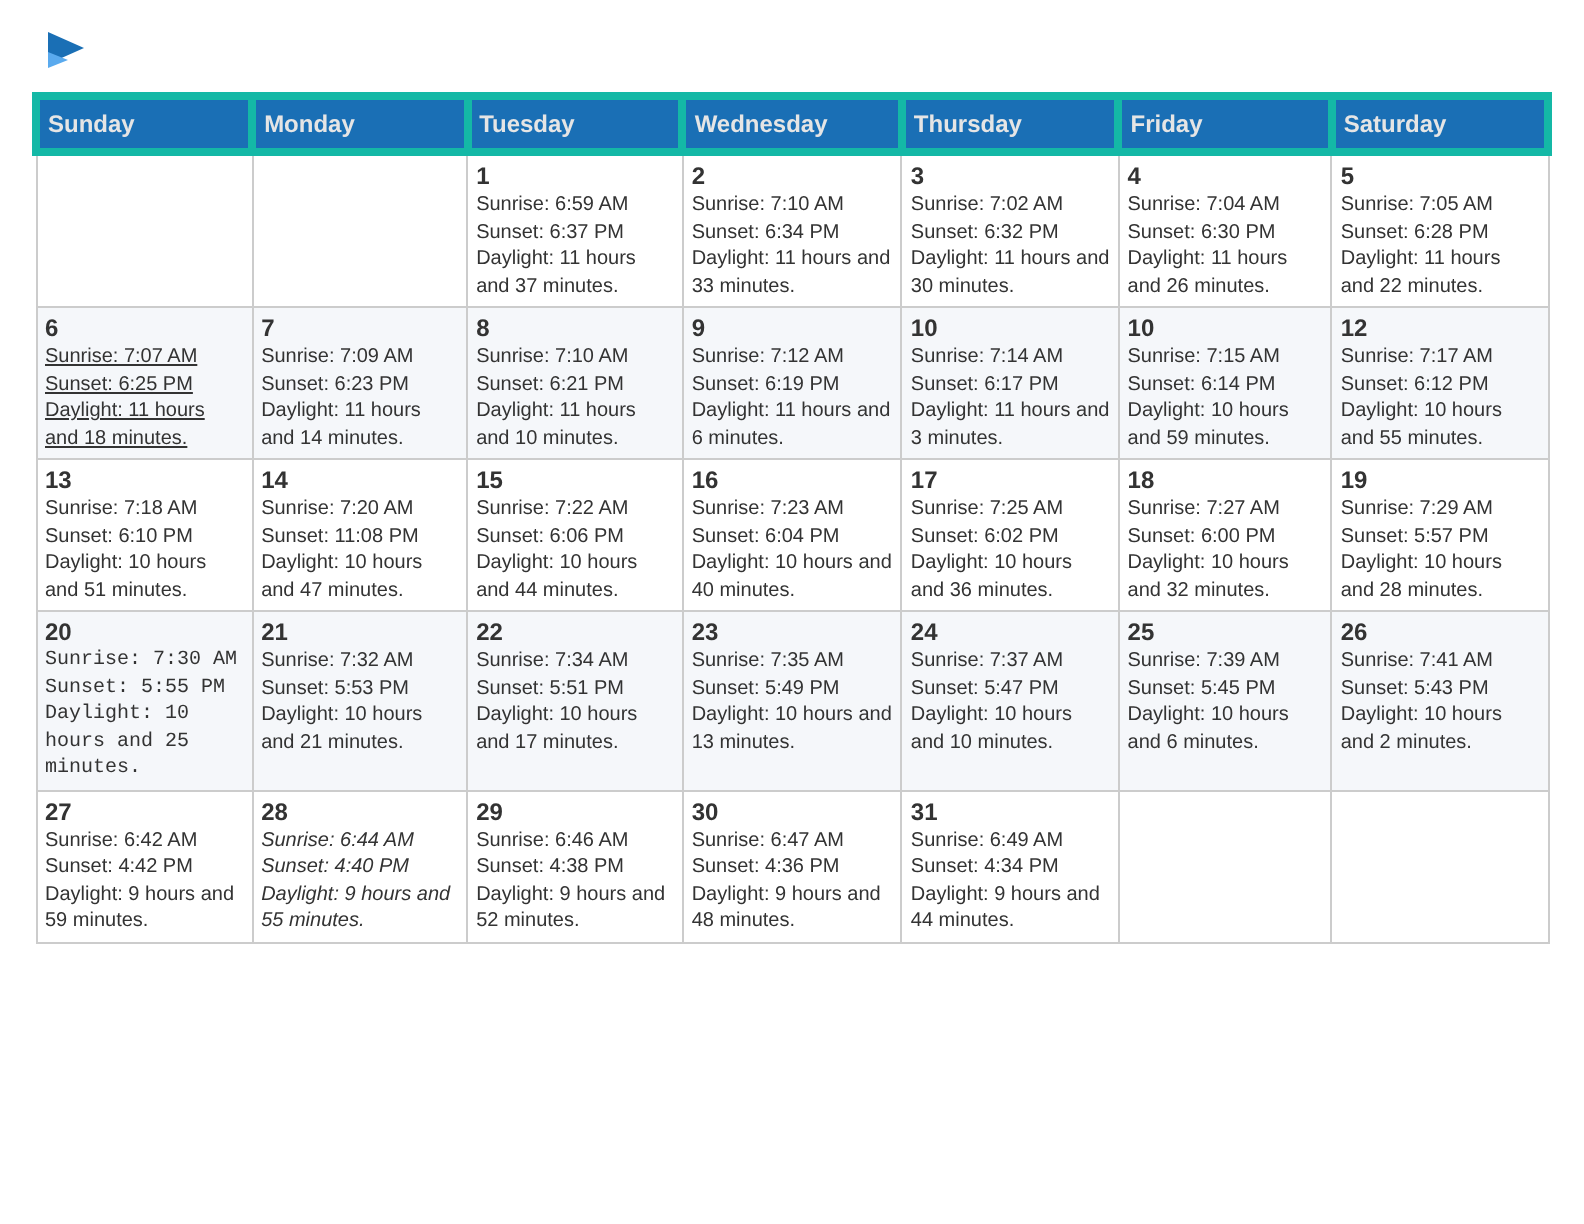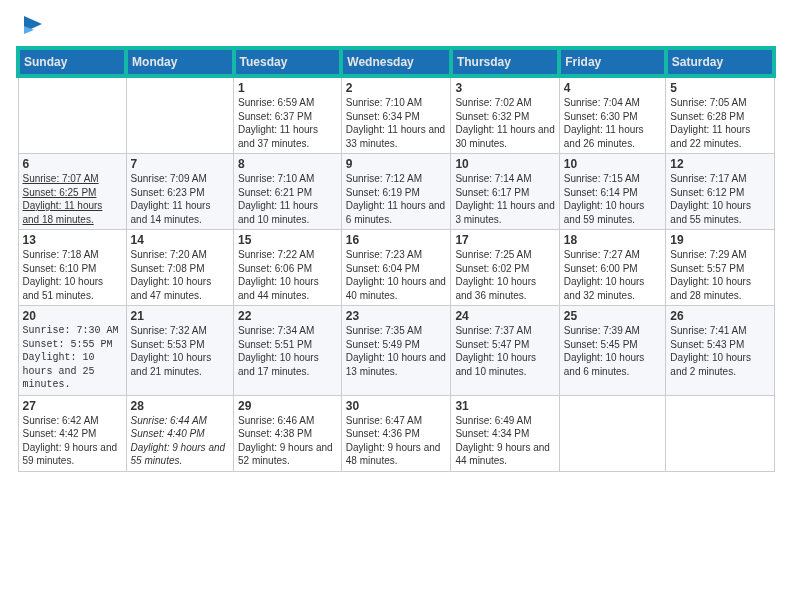--- a/index.html
+++ b/index.html
@@ -197,21 +197,21 @@
         <tr>
           <td>
             <span class="day-num">13</span>
             <div class="day-info" style="white-space: pre-line;">Sunrise: 7:18 AM
 Sunset: 6:10 PM
 Daylight: 10 hours and 51 minutes.</div>
           </td>
           <td>
             <span class="day-num">14</span>
             <div class="day-info" style="white-space: pre-line;">Sunrise: 7:20 AM
-Sunset: 7:08 PM
+Sunset: 11:08 PM
 Daylight: 10 hours and 47 minutes.</div>
           </td>
           <td>
             <span class="day-num">15</span>
             <div class="day-info" style="white-space: pre-line;">Sunrise: 7:22 AM
 Sunset: 6:06 PM
 Daylight: 10 hours and 44 minutes.</div>
           </td>
           <td>
             <span class="day-num">16</span>

